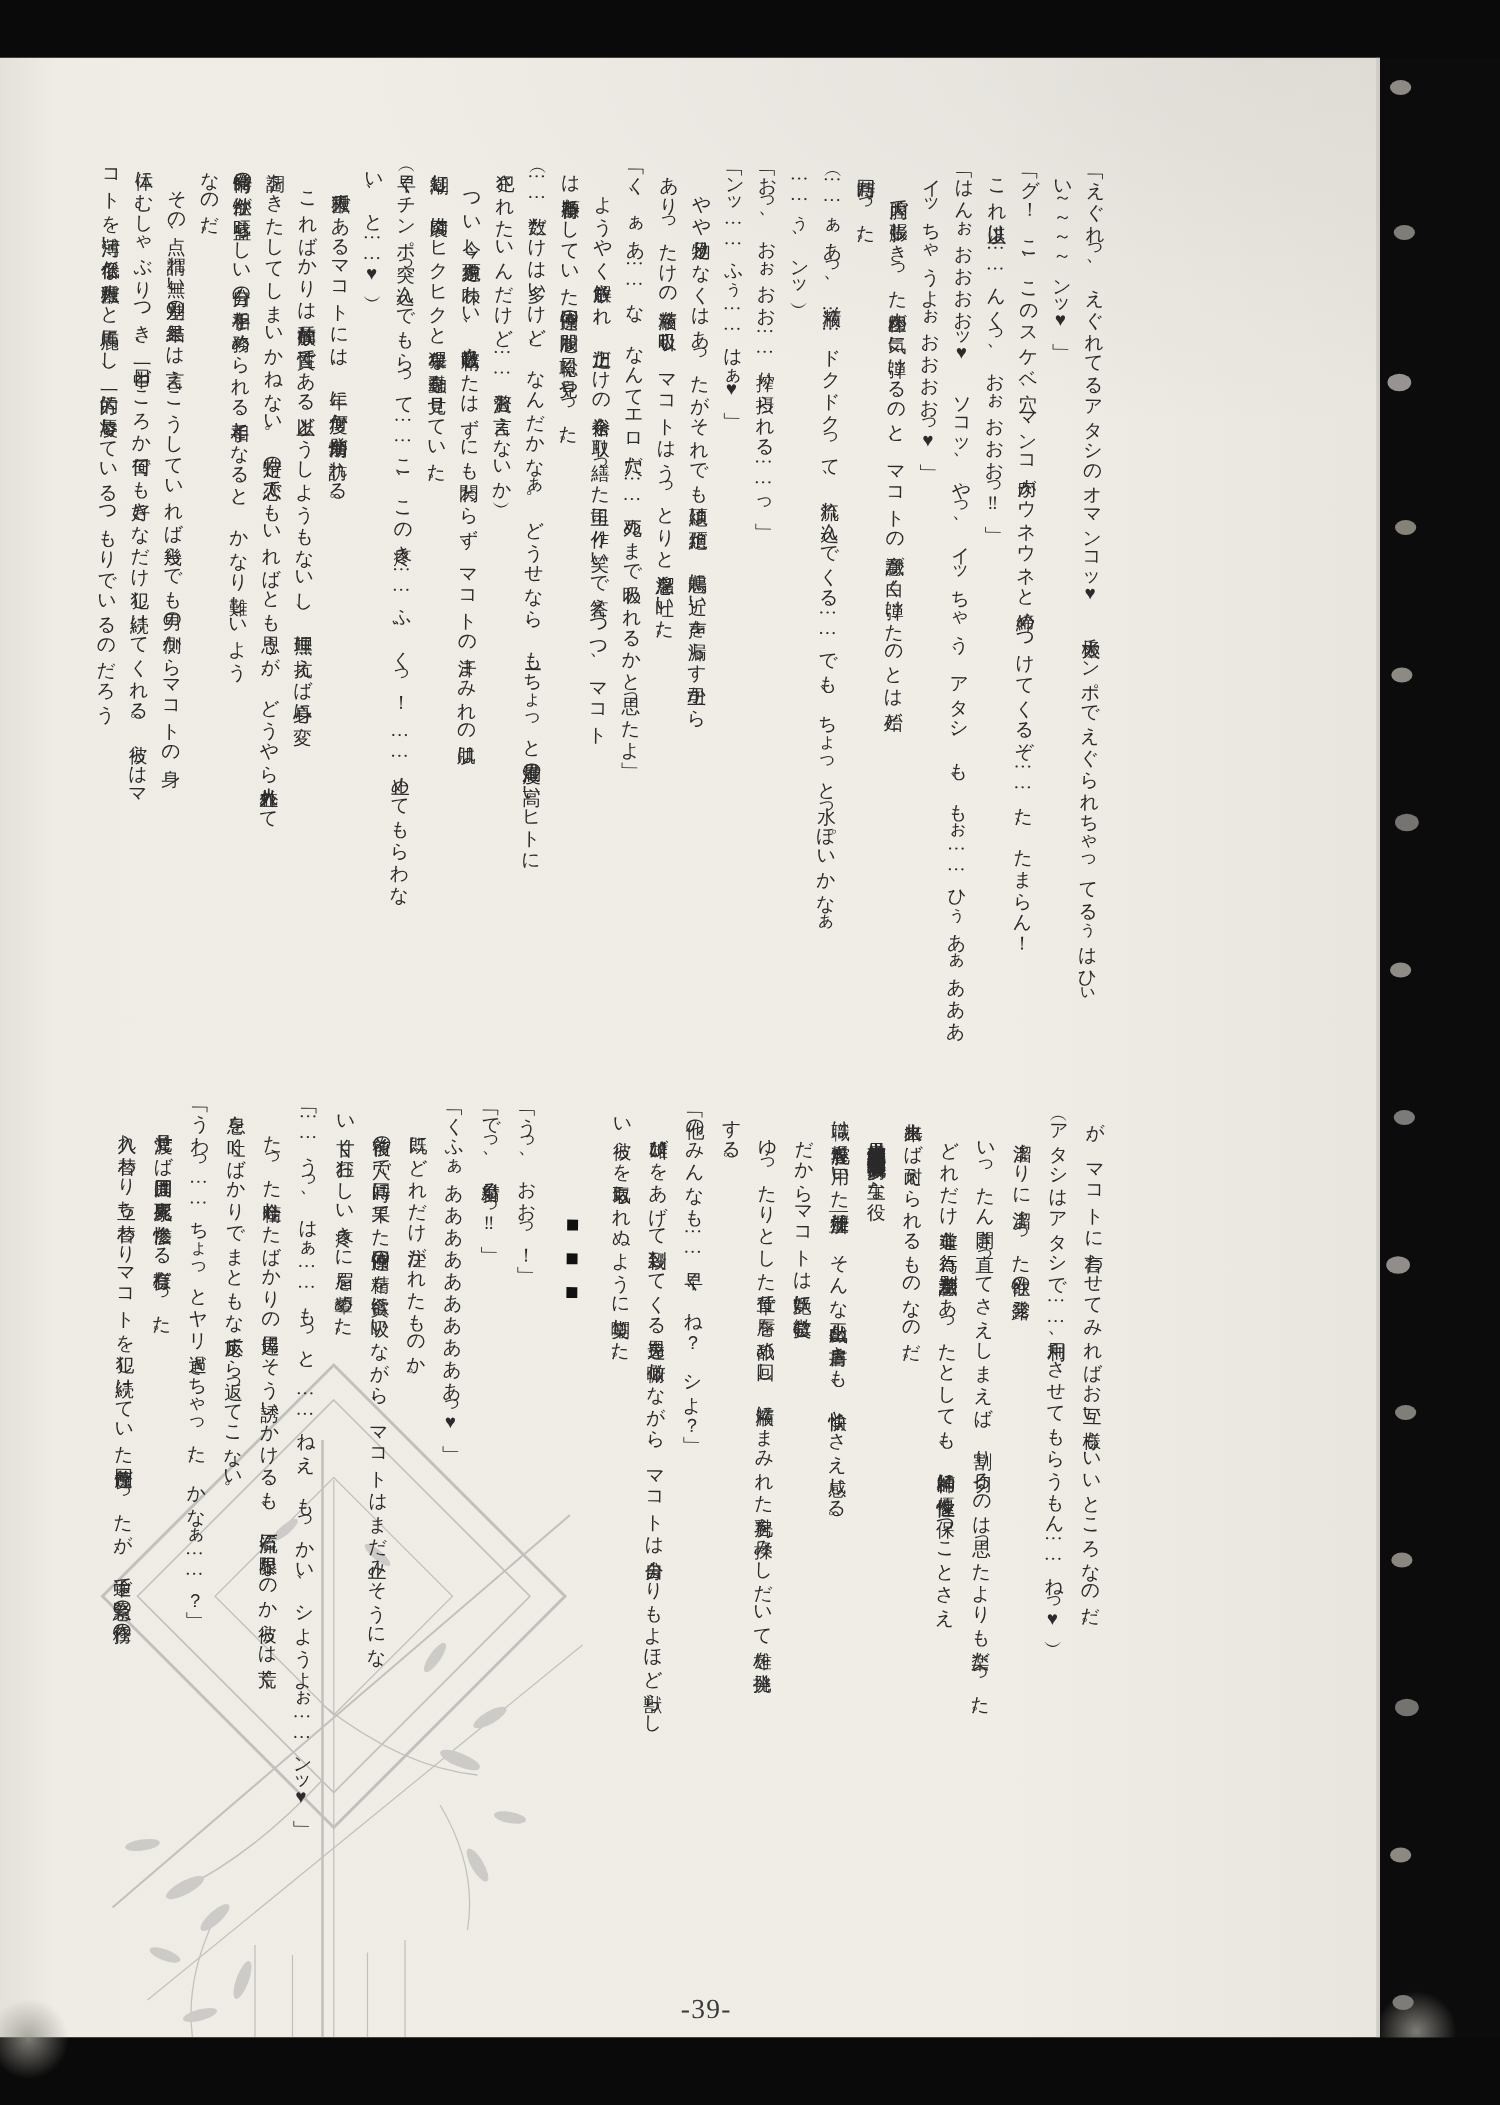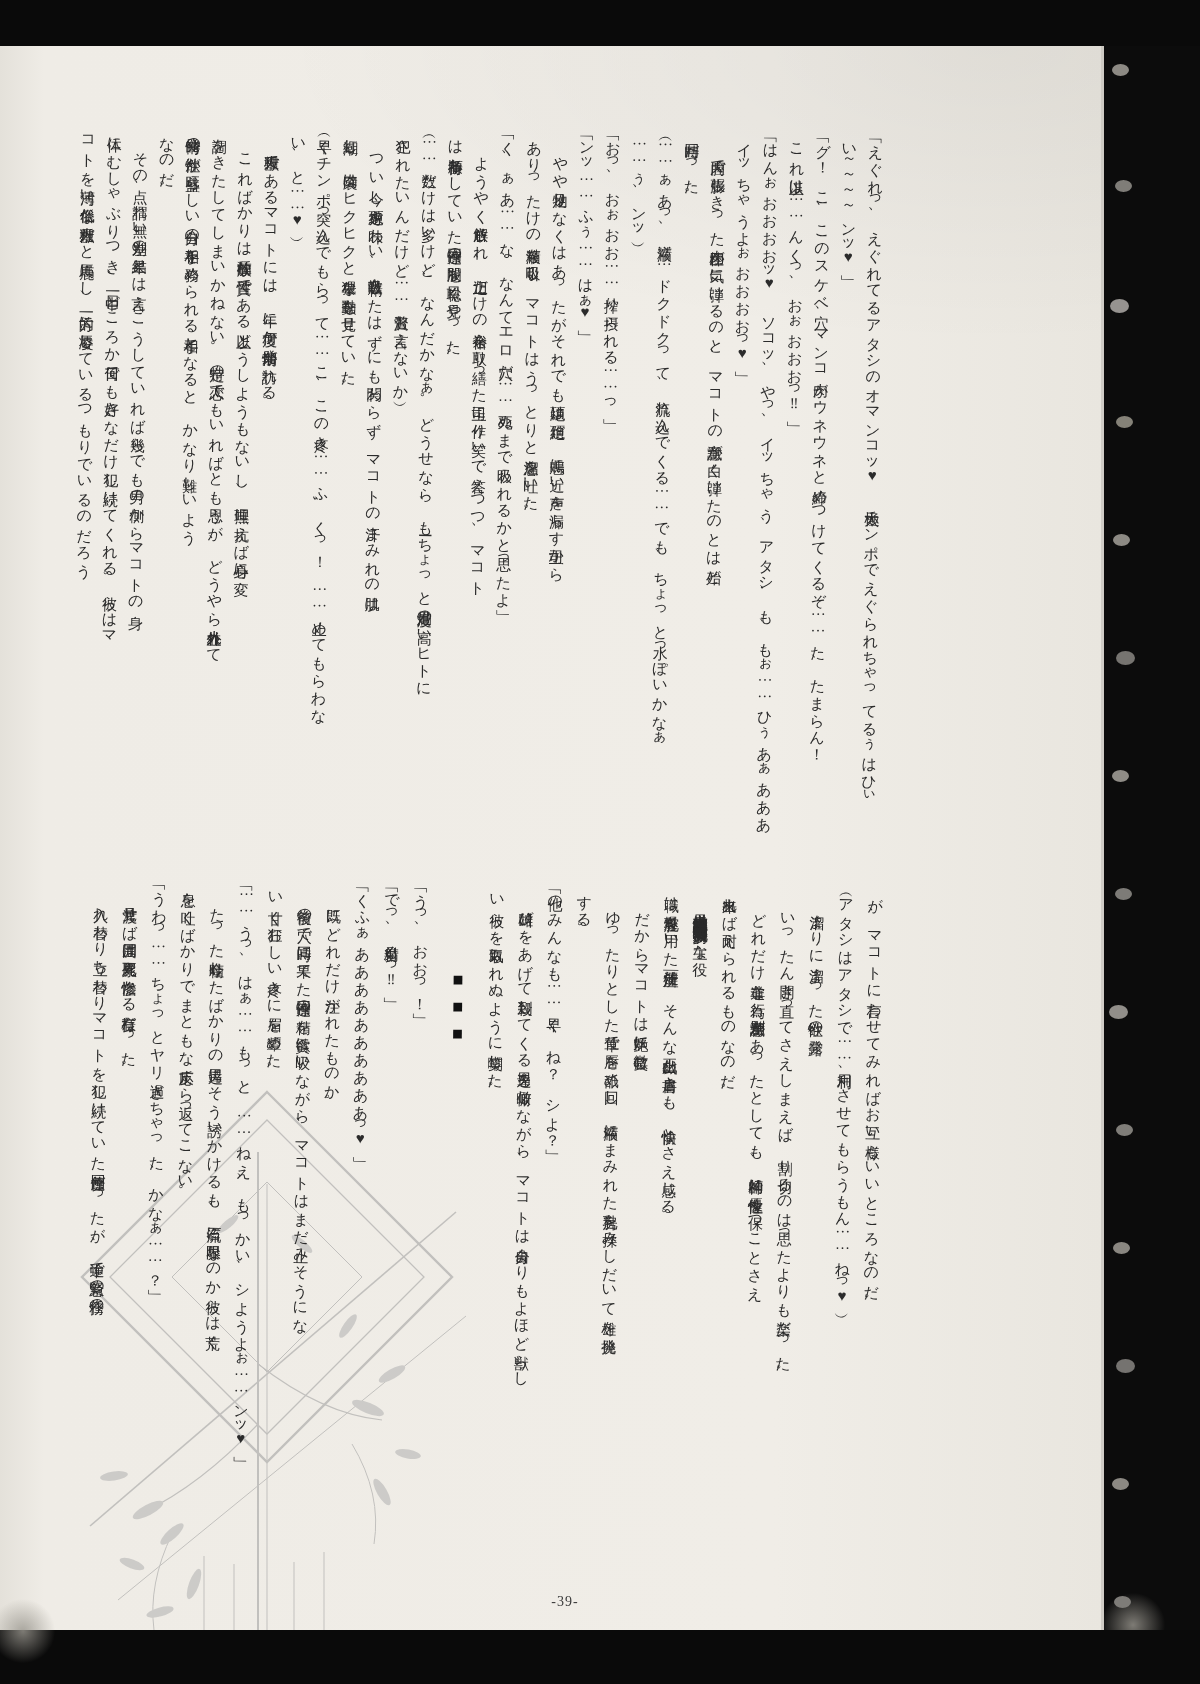--- a/index.html
+++ b/index.html
@@ -49,21 +49,21 @@
   #upper-block{top:88px; right:215px; height:700px; line-height:1.75;}
   #lower-block{top:842px; right:215px; height:700px; line-height:1.94;}
   .tcol{margin:0; padding:0;}
   .indent{text-indent:15.5px;}
   .divider-col{
     padding-top:86px; margin-left:6px; margin-right:6px;
     font-size:18px; letter-spacing:7px; color:#111; text-orientation:upright;
   }
   .pagenum{
     position:absolute; top:1548px; left:565px; transform:translateX(-50%);
-    color:#3a3a3a; font-size:14px; letter-spacing:1px;
+    color:#3a3a3a; font-size:22px; letter-spacing:1px;
   }
   .ornament{position:absolute; left:52px; top:1018px; opacity:.55; z-index:0;}
   .tblock{z-index:2;}
 </style>
 </head>
 <body>
 
 <div class="scan">
 
   <div class="paper">

